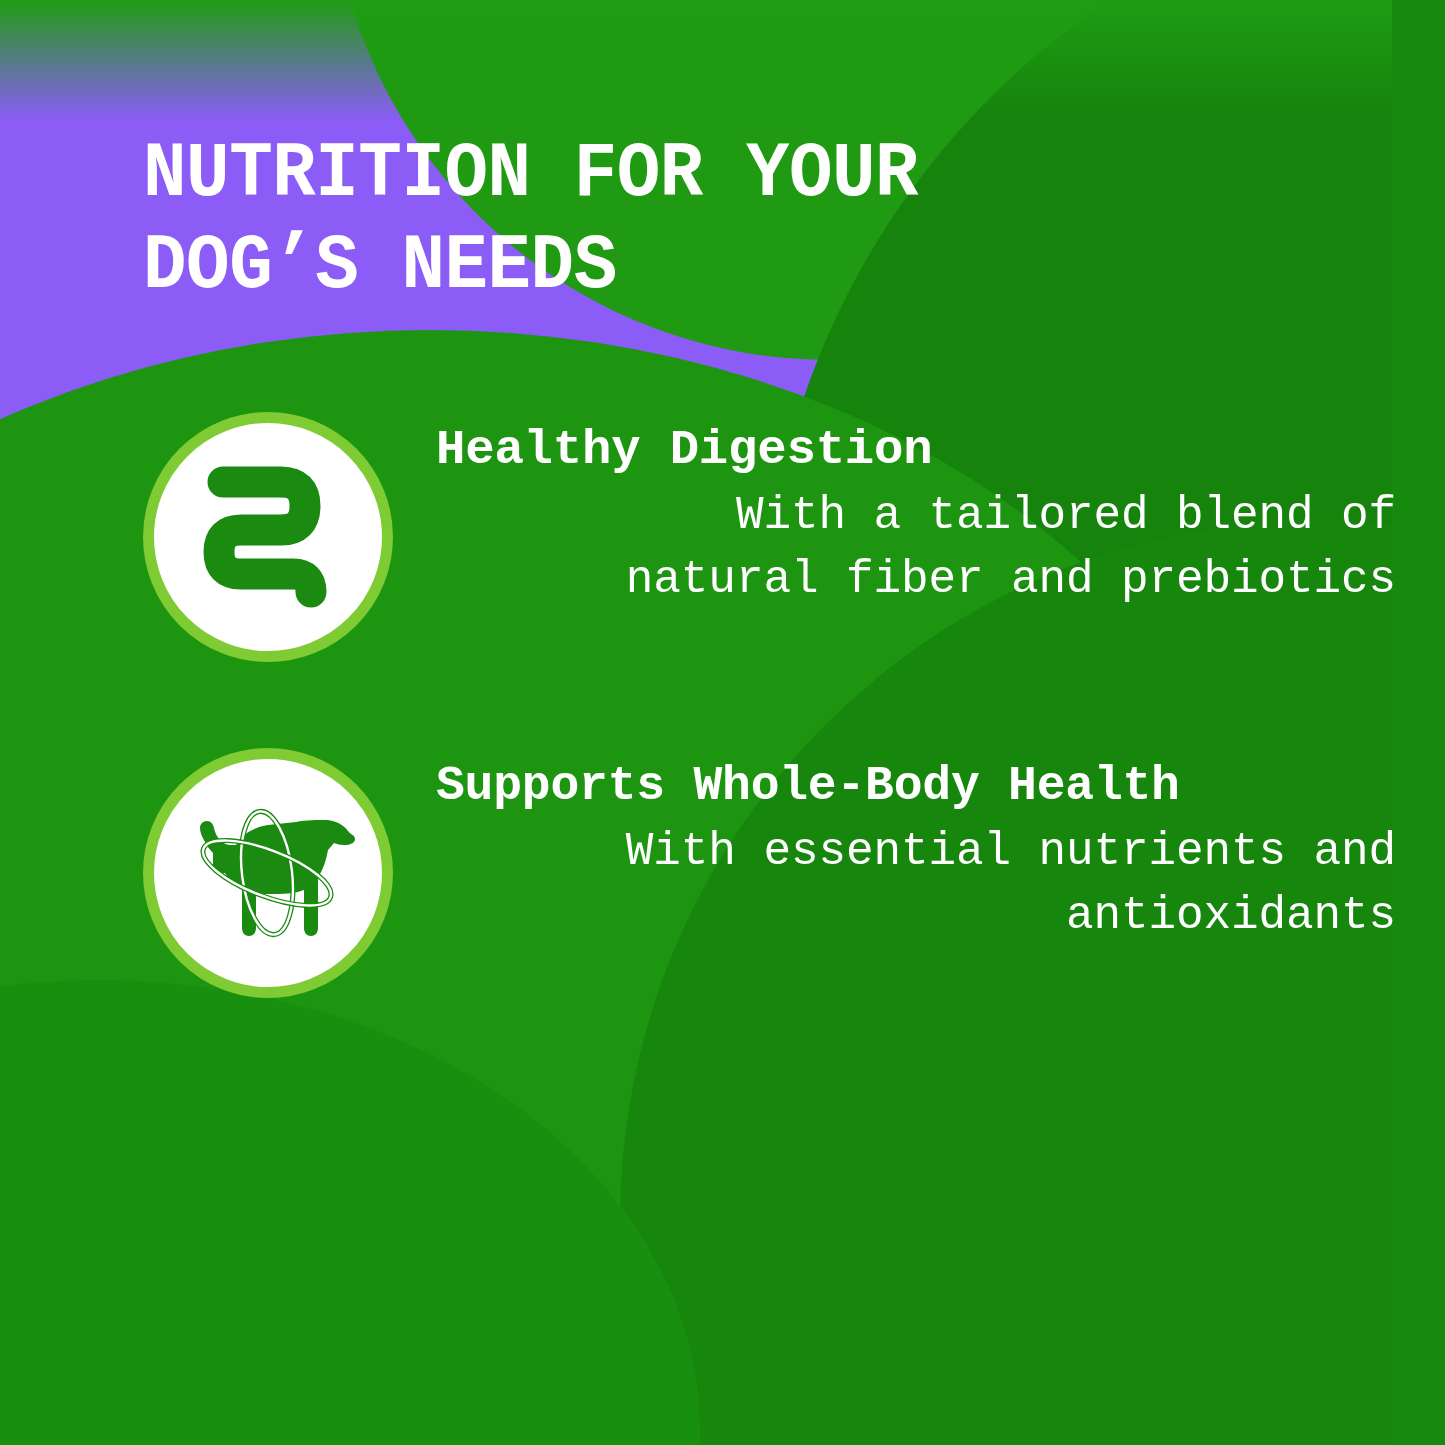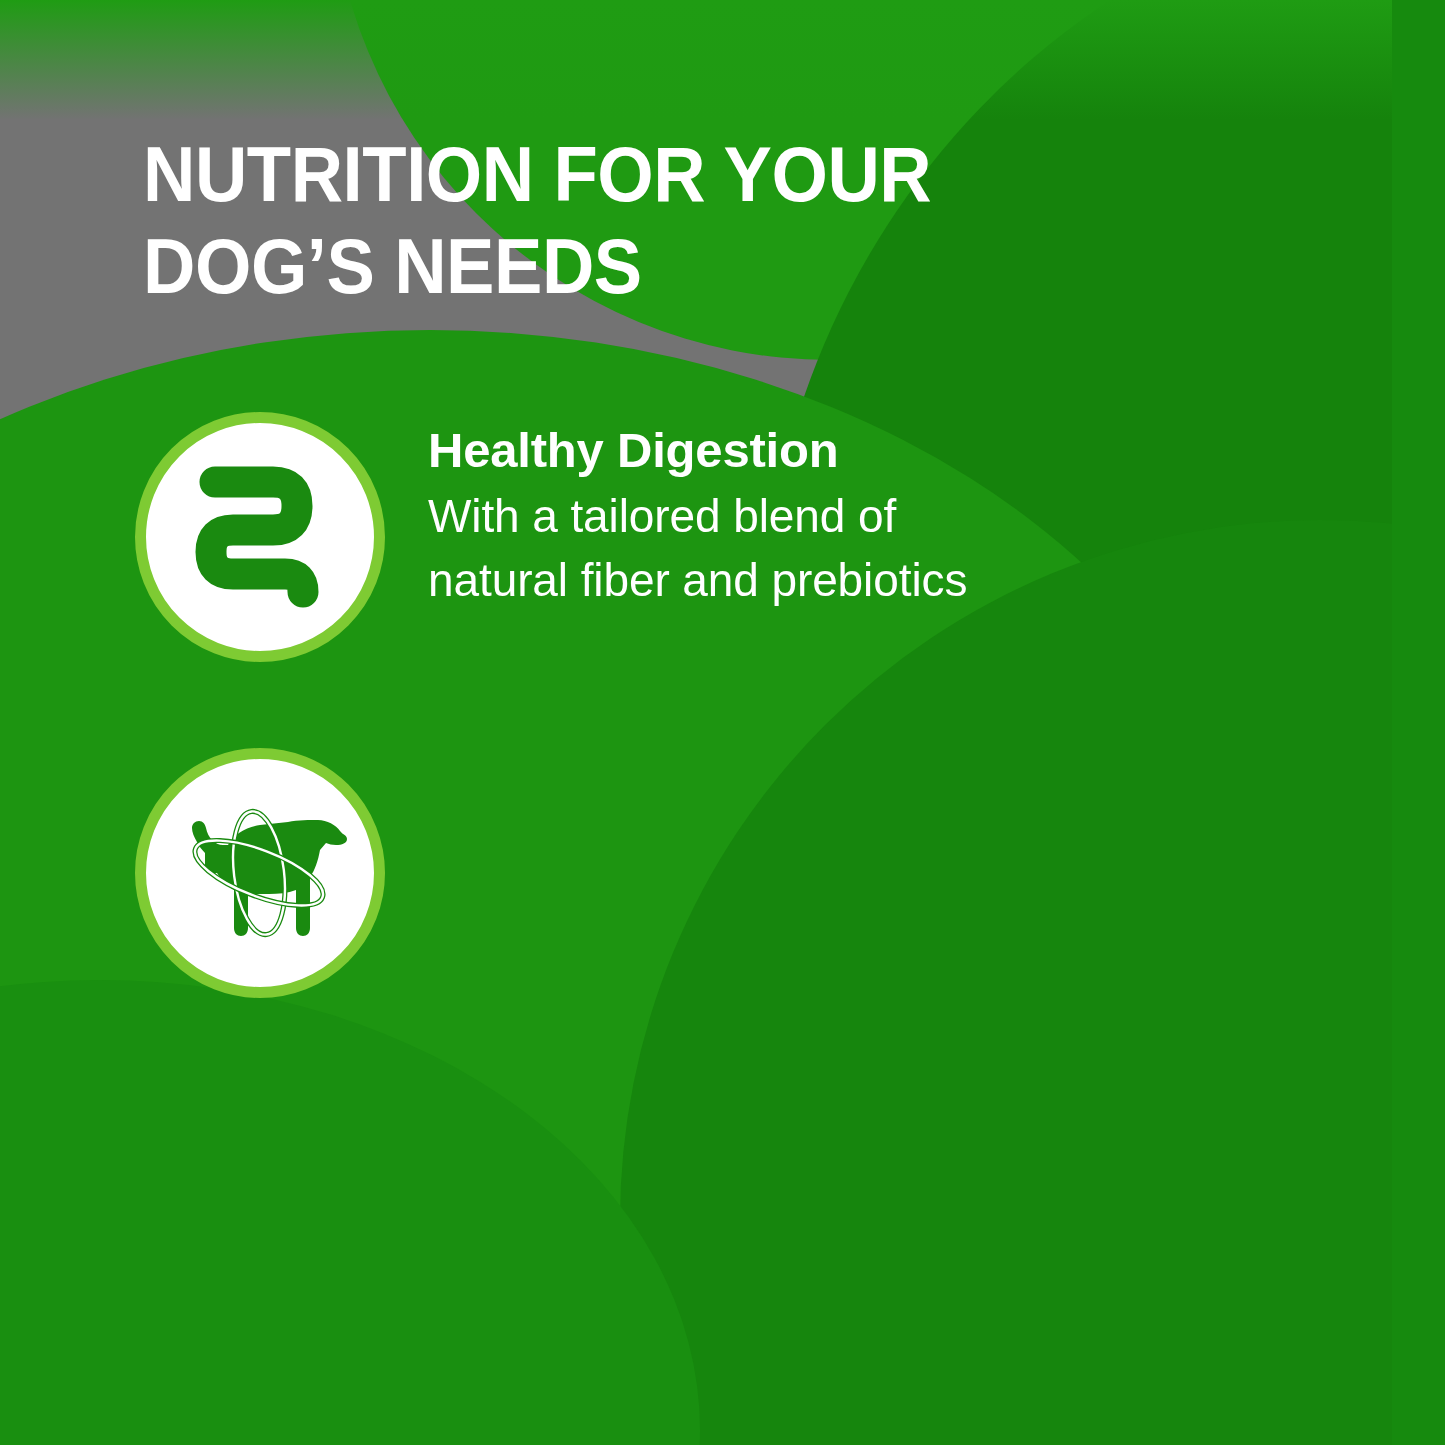--- a/index.html
+++ b/index.html
@@ -5,22 +5,22 @@
   html, body {
     margin: 0;
     padding: 0;
     background: #ffffff;
   }
   #canvas {
     position: relative;
     width: 1445px;
     height: 1445px;
     overflow: hidden;
-    background: #737373;
-    font-family: Liberation Sans, sans-serif;
+    background: #8b5cf6;
+    font-family: Liberation Mono, monospace;
     -webkit-font-smoothing: antialiased;
   }
 
   
   .bg-layer {
     position: absolute;
     inset: 0;
     overflow: hidden;
     pointer-events: none;
   }
@@ -77,21 +77,21 @@
     line-height: 92px;
     letter-spacing: -0.5px;
     transform: scaleX(0.93);
     transform-origin: left top;
     white-space: pre-line;
   }
 
   
   .feature {
     position: absolute;
-    left: 4px;
+    left: 12px;
     width: 1145px;
     height: 280px;
   }
   #feature-0 { top: 412px; }
   #feature-1 { top: 748px; }
   #feature-2 { top: 1083px; }
 
   .icon-circle {
     position: absolute;
     left: 131px;
@@ -123,20 +123,21 @@
     white-space: nowrap;
   }
   .feat-desc {
     color: #ffffff;
     font-weight: 400;
     font-size: 46px;
     line-height: 64px;
     letter-spacing: -0.1px;
     margin-top: 4px;
     white-space: pre-line;
+    text-align: right;
   }
   #feature-1 .feat-title { font-size: 48px; }
 </style>
 </head>
 <body>
 
 <div id="canvas">
 
   <div class="bg-layer">
     <div class="blob blob-top-light"></div>
@@ -207,16 +208,21 @@
           <path fill="#ffffff" opacity="0" d="M0 0"></path>
 
           <ellipse cx="89" cy="75" rx="25" ry="62" fill="none" stroke="#1a8a10" stroke-width="5" transform="rotate(-7 89 75)"></ellipse>
           <ellipse cx="89" cy="75" rx="25" ry="62" fill="none" stroke="#ffffff" stroke-width="2.4" transform="rotate(-7 89 75)"></ellipse>
 
           <ellipse cx="89" cy="75" rx="68" ry="23" fill="none" stroke="#1a8a10" stroke-width="5" transform="rotate(21 89 75)"></ellipse>
           <ellipse cx="89" cy="75" rx="68" ry="23" fill="none" stroke="#ffffff" stroke-width="2.4" transform="rotate(21 89 75)"></ellipse>
         </svg>
       </span>
     </div>
+    <div class="feat-text">
+      <div class="feat-title">Supports Whole-Body Health</div>
+      <div class="feat-desc">With essential nutrients and
+antioxidants</div>
+    </div>
   </div>
 
 
 </div>
 
 </body></html>

